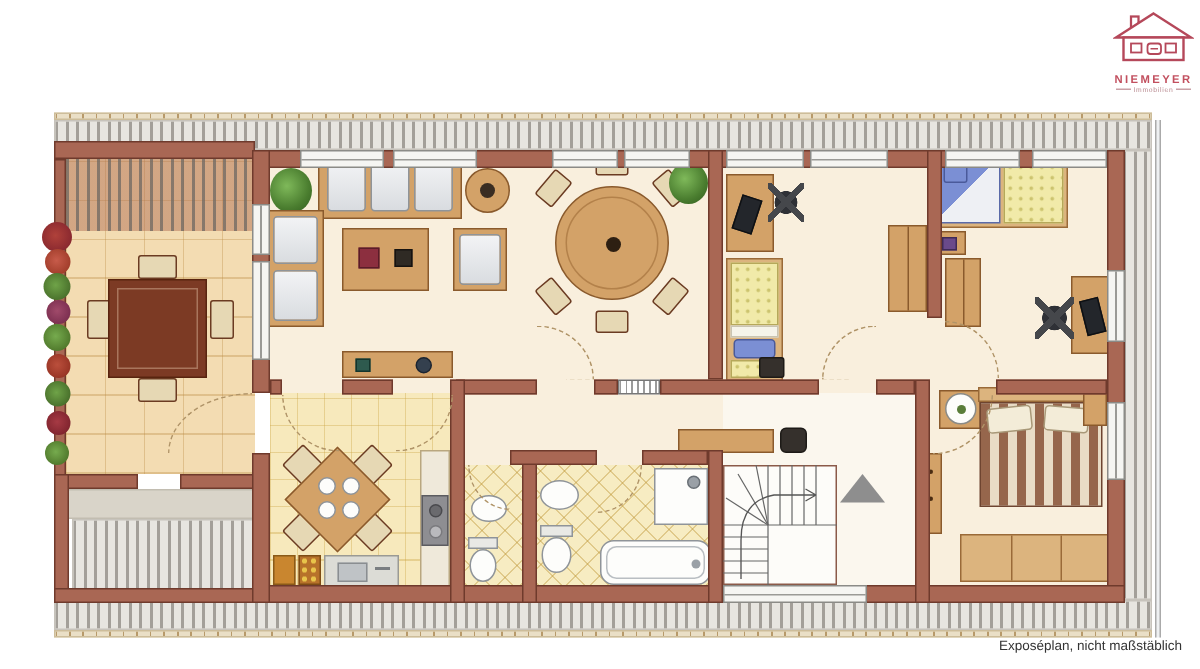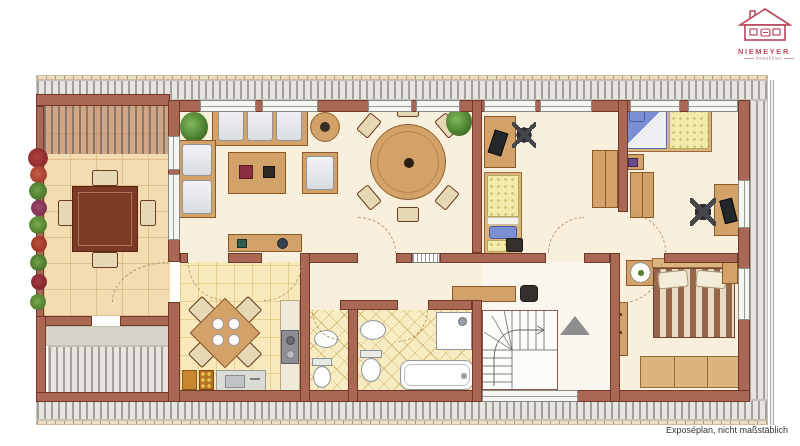--- a/index.html
+++ b/index.html
@@ -54,21 +54,21 @@
   .duvet{background:repeating-linear-gradient(90deg,#96664c 0 6px,#e9dcc6 6px 12px);border:1px solid #6e4430;}
   .pillow{background:#f3ecd8;border:1px solid #a89878;border-radius:3px;}
   .bed-yellow{background:#f1eaa9;background-image:radial-gradient(rgba(160,150,40,.45) 1px,transparent 1.5px);background-size:7px 7px;border:1px solid #b6a85a;}
   .blue{background:#7b8fd4;border:1px solid #4a5a9a;}
   .tub{background:#fdfdfb;border:1px solid #8f9499;border-radius:9px;}
   .tub-in{position:absolute;inset:3px;border:1px solid #b9bec2;border-radius:7px;}
   .oval{background:#fdfdfb;border:1px solid #8f9499;border-radius:50%;}
   .arrow-up{width:0;height:0;border-left:15px solid transparent;border-right:15px solid transparent;border-bottom:19px solid #8e8e8e;}
   .dark-item{background:#35302c;border:1px solid #1d1a17;border-radius:2px;}
   
-  .logo{position:absolute;left:738px;top:8px;width:62px;text-align:left;}
+  .logo{position:absolute;left:738px;top:8px;width:62px;text-align:center;}
   .logo .name{color:#c2505f;font-size:7.5px;font-weight:bold;letter-spacing:1.6px;margin-top:1px;}
   .logo .tag{display:flex;align-items:center;gap:2px;justify-content:center;color:#b98a90;font-size:4.5px;letter-spacing:.5px;}
   .logo .tag i{flex:0 0 10px;height:1px;background:#c9a0a6;}
   .caption{position:absolute;right:12px;top:425px;font-size:9px;color:#333;}
 </style>
 </head>
 <body>
 
 <div class="stage">
 

